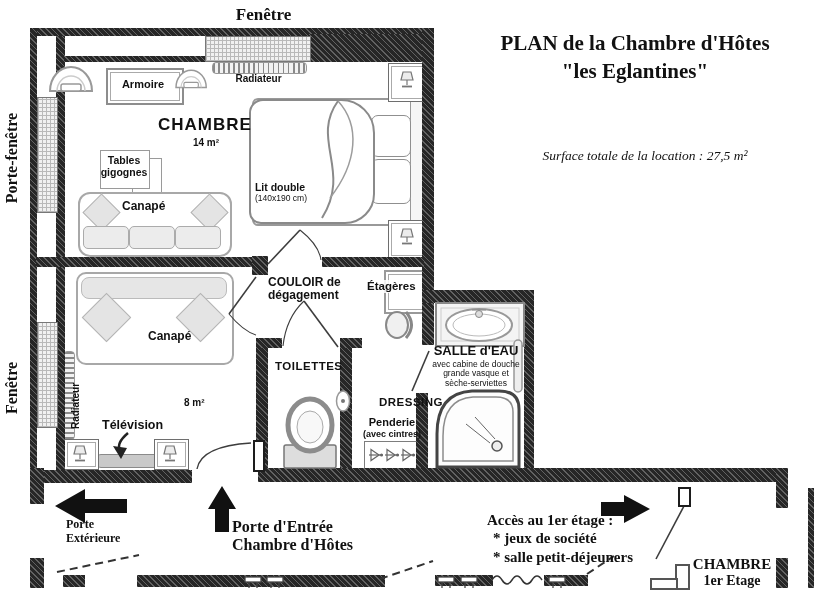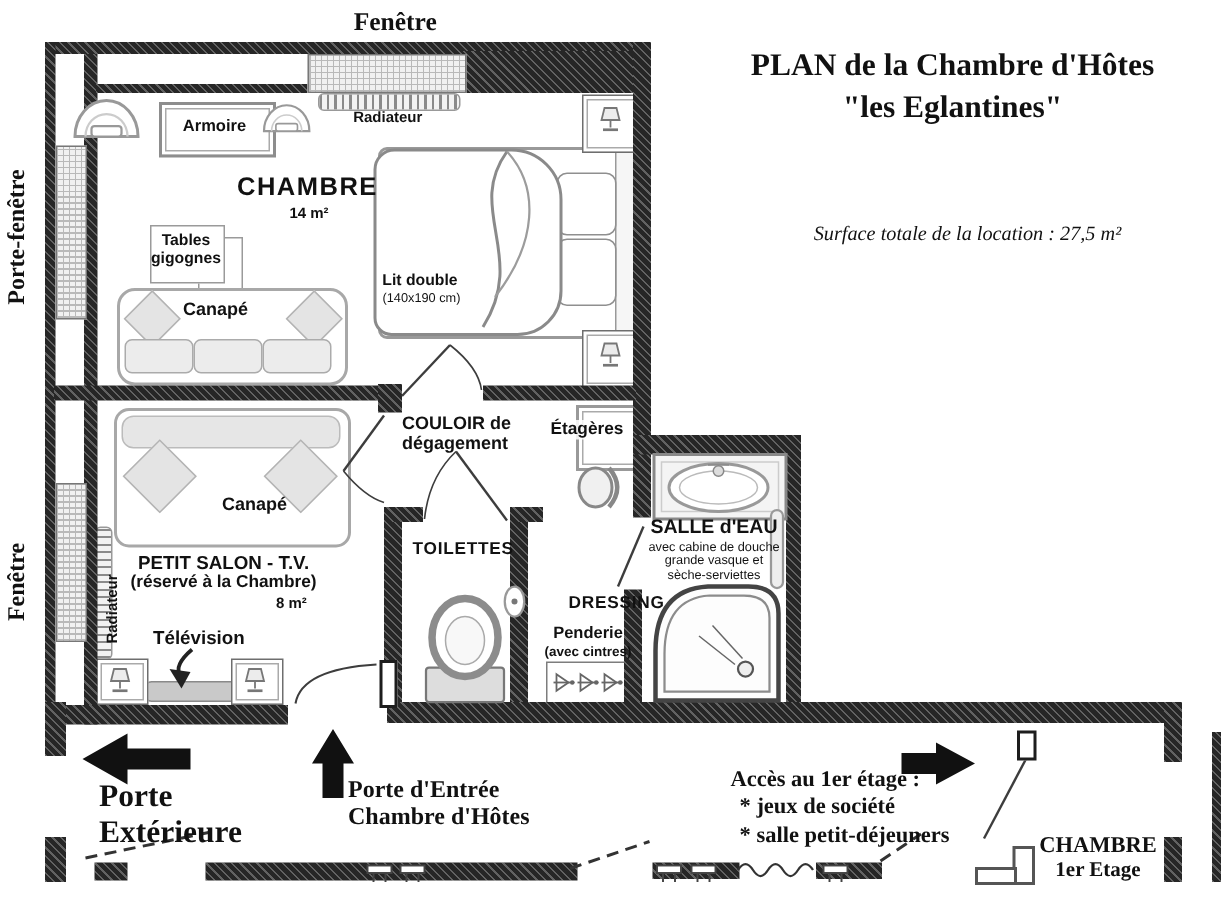--- a/index.html
+++ b/index.html
@@ -268,30 +268,26 @@
   <div class="lbl sans b ctr" style="left:364px;top:416px;width:56px;font-size:11px;">Penderie</div>
   <div class="lbl sans b ctr" style="left:356px;top:429px;width:72px;font-size:9px;">(avec cintres)</div>
 
   <div class="lbl sans ctr" style="left:418px;top:344px;width:116px;">
     <div class="b" style="font-size:13px;">SALLE d'EAU</div>
     <div style="font-size:8.5px;margin-top:1px;">avec cabine de douche</div>
     <div style="font-size:8.5px;">grande vasque et</div>
     <div style="font-size:8.5px;">sèche-serviettes</div>
   </div>
 
-  <div class="lbl sans ctr" style="left:84px;top:368px;width:130px;">
-    <div class="b" style="font-size:12.5px;">PETIT SALON - T.V.</div>
-    <div class="b" style="font-size:11.5px;">(réservé à la Chambre)</div>
-  </div>
   <div class="lbl sans b" style="left:184px;top:397px;font-size:10px;">8 m²</div>
   <div class="lbl sans b" style="left:148px;top:330px;font-size:12px;">Canapé</div>
   <div class="lbl sans b rot" style="left:34px;top:397px;width:90px;height:18px;text-align:center;font-size:10px;">Radiateur</div>
   <div class="lbl sans b" style="left:102px;top:418px;font-size:12.5px;">Télévision</div>
 
-  <div class="lbl serif b" style="left:66px;top:518px;font-size:21px;line-height:1.15;">
+  <div class="lbl serif b" style="left:66px;top:518px;font-size:12px;line-height:1.15;">
     <div>Porte</div>
     <div>Extérieure</div>
   </div>
   <div class="lbl serif b" style="left:232px;top:518px;font-size:16px;line-height:1.15;">
     <div>Porte d'Entrée</div>
     <div>Chambre d'Hôtes</div>
   </div>
   <div class="lbl serif b" style="left:487px;top:511px;font-size:15px;line-height:1.22;">
     <div>Accès au 1er étage :</div>
     <div style="padding-left:6px;">* jeux de société</div>

